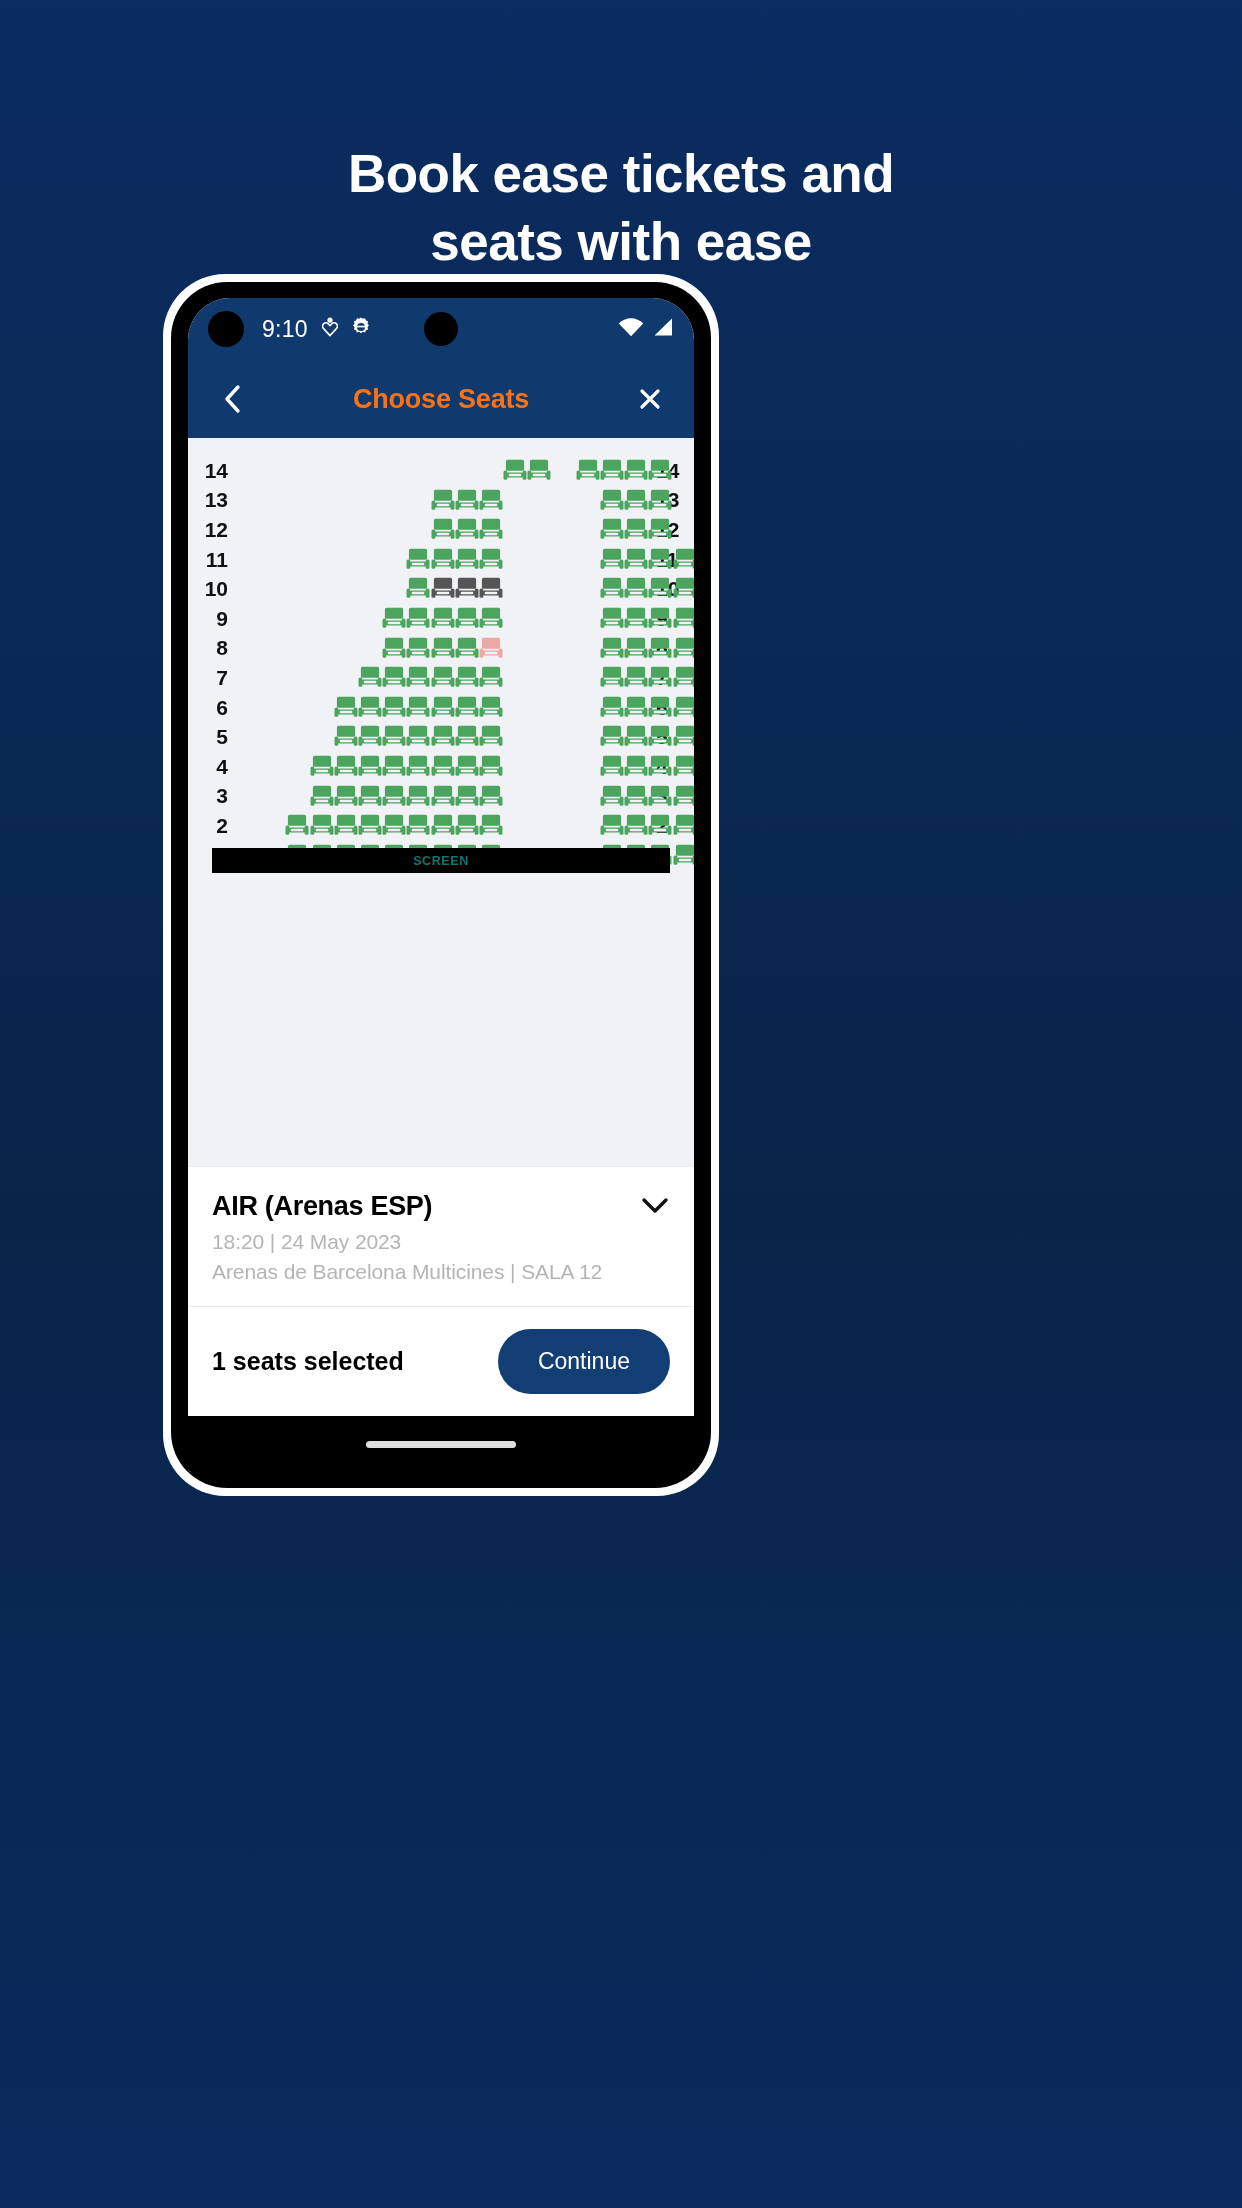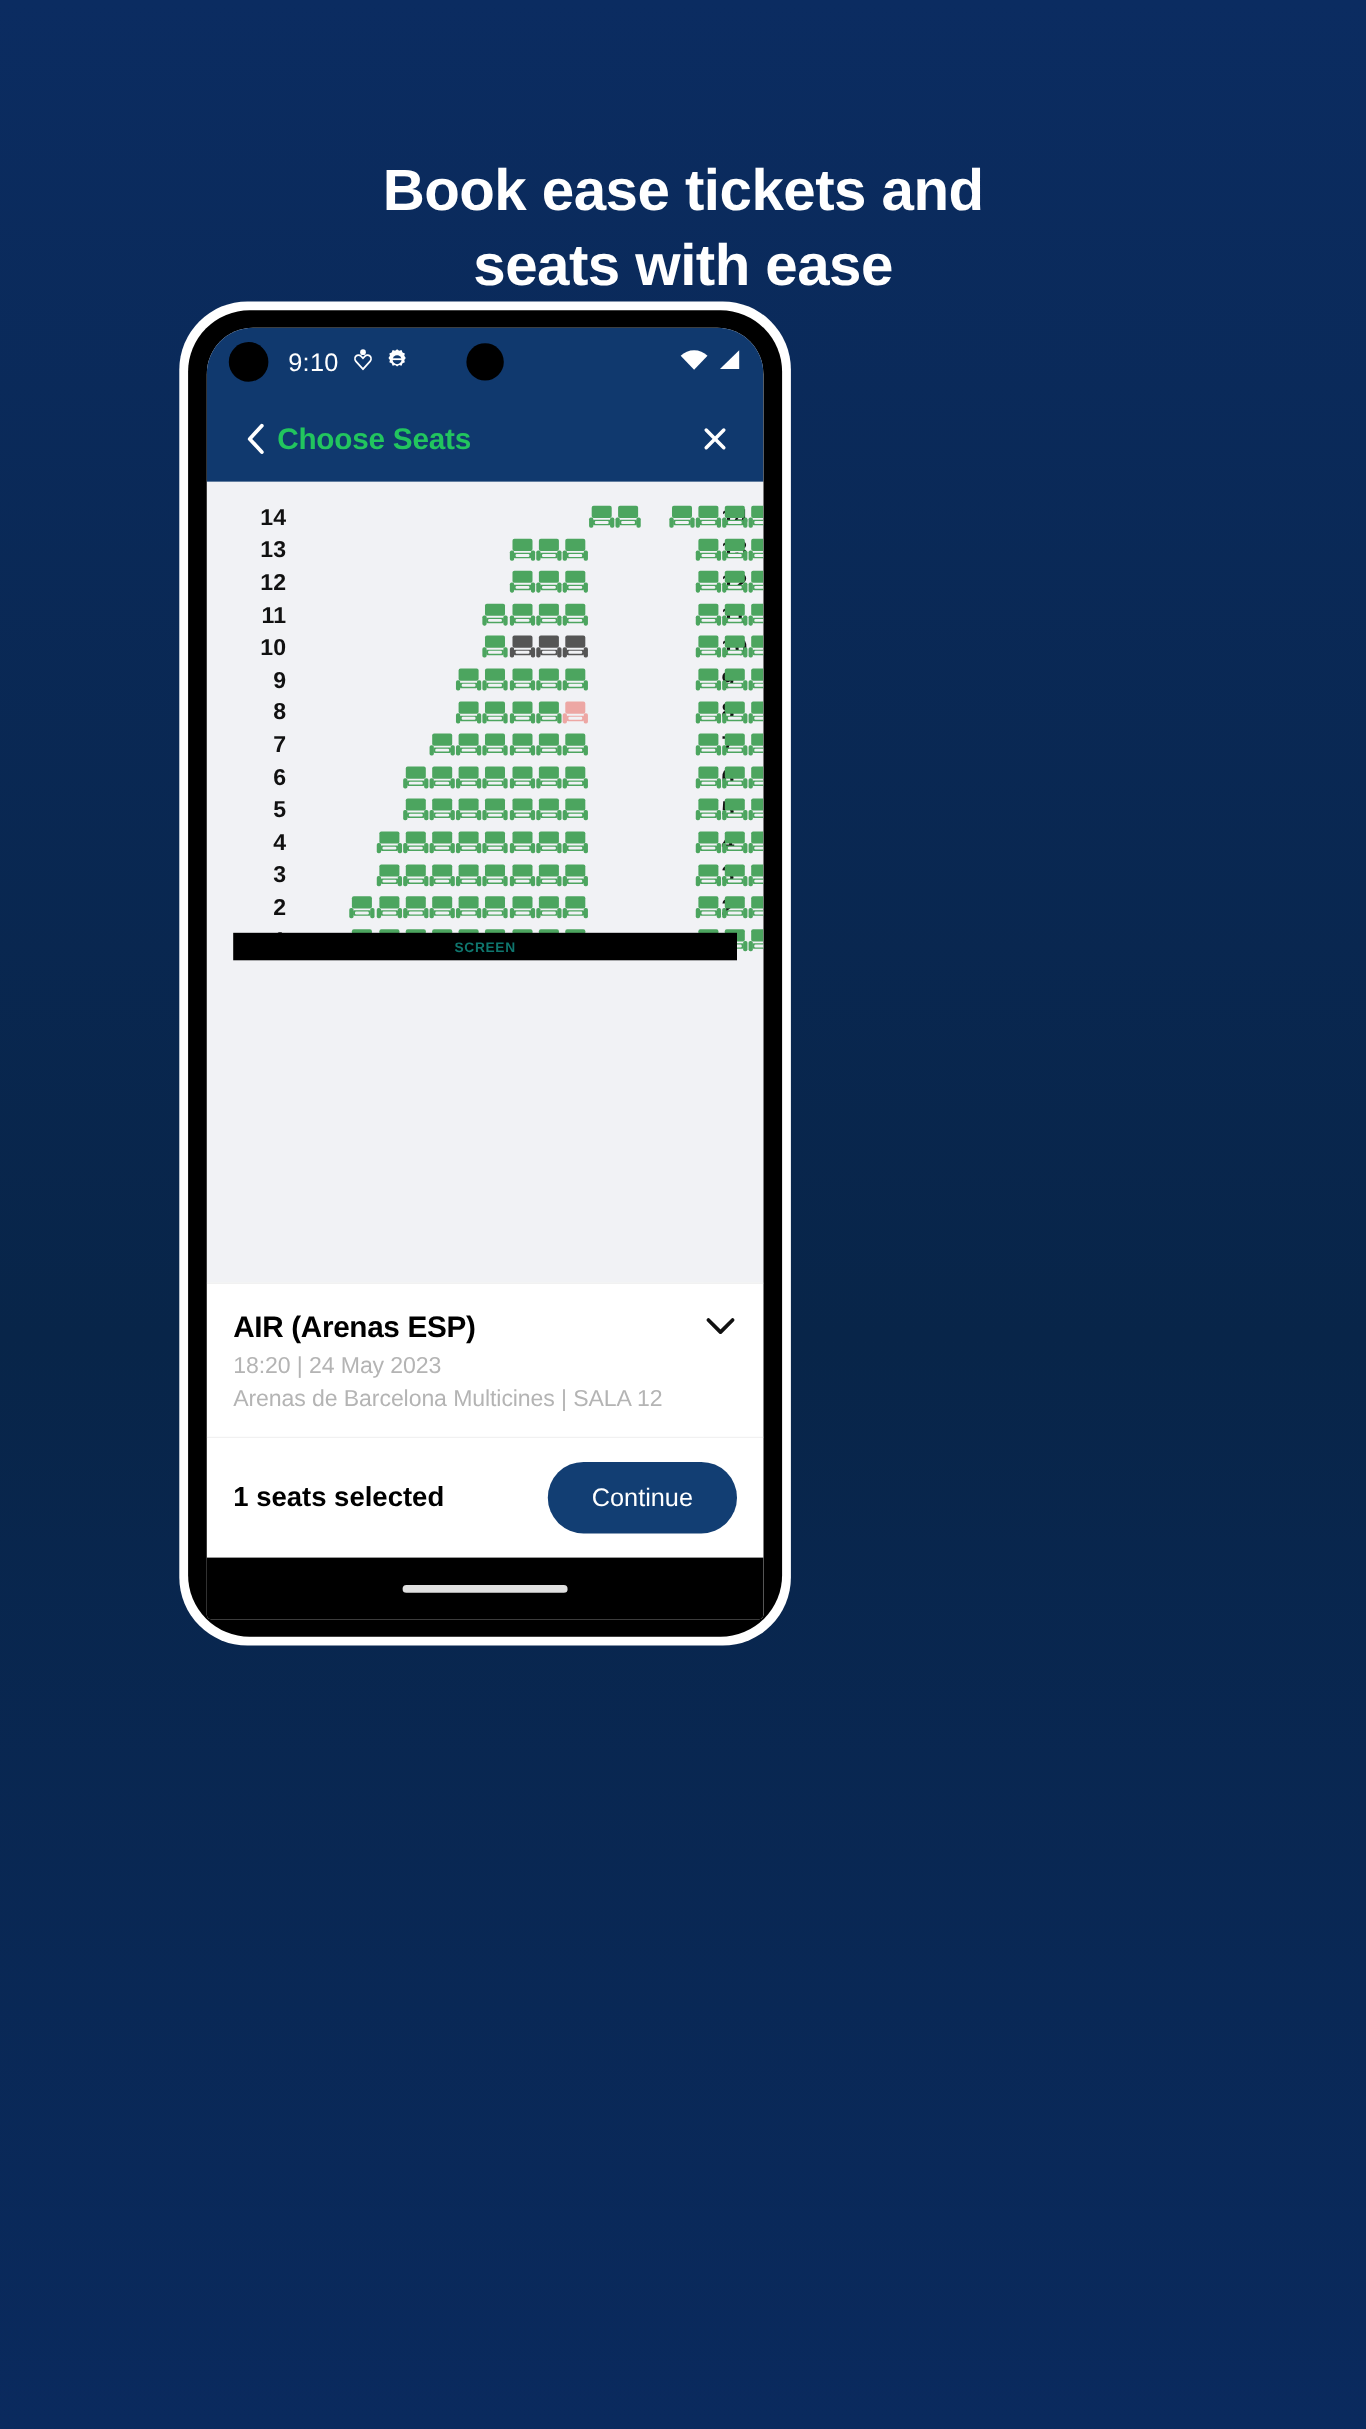--- a/index.html
+++ b/index.html
@@ -78,22 +78,22 @@
 
   
   .appbar {
     background: #10396e;
     height: 78px;
     display: flex; align-items: center;
     padding: 0 24px;
     flex: none;
   }
   .appbar-title {
-    flex: 1; 
-    color: #22c55e; font-size: 27px; font-weight: bold;
+    flex: 1; text-align: center;
+    color: #f97316; font-size: 27px; font-weight: bold;
     letter-spacing: -0.2px;
   }
   .ab-btn {
     width: 40px; height: 40px;
     display: flex; align-items: center; justify-content: center;
     flex: none;
   }
 
   
   .legend {
@@ -112,21 +112,20 @@
   
   .seatarea {
     background: #f1f2f5;
     flex: 1;
     position: relative;
     overflow: hidden;
   }
   .seatmap {
     position: relative;
     padding: 18px 0 0 0;
-    margin-left: 32px;
   }
   .seatrow {
     display: flex;
     align-items: center;
     height: 29.6px;
     position: relative;
   }
   .rownum {
     width: 46px;
     text-align: right;

